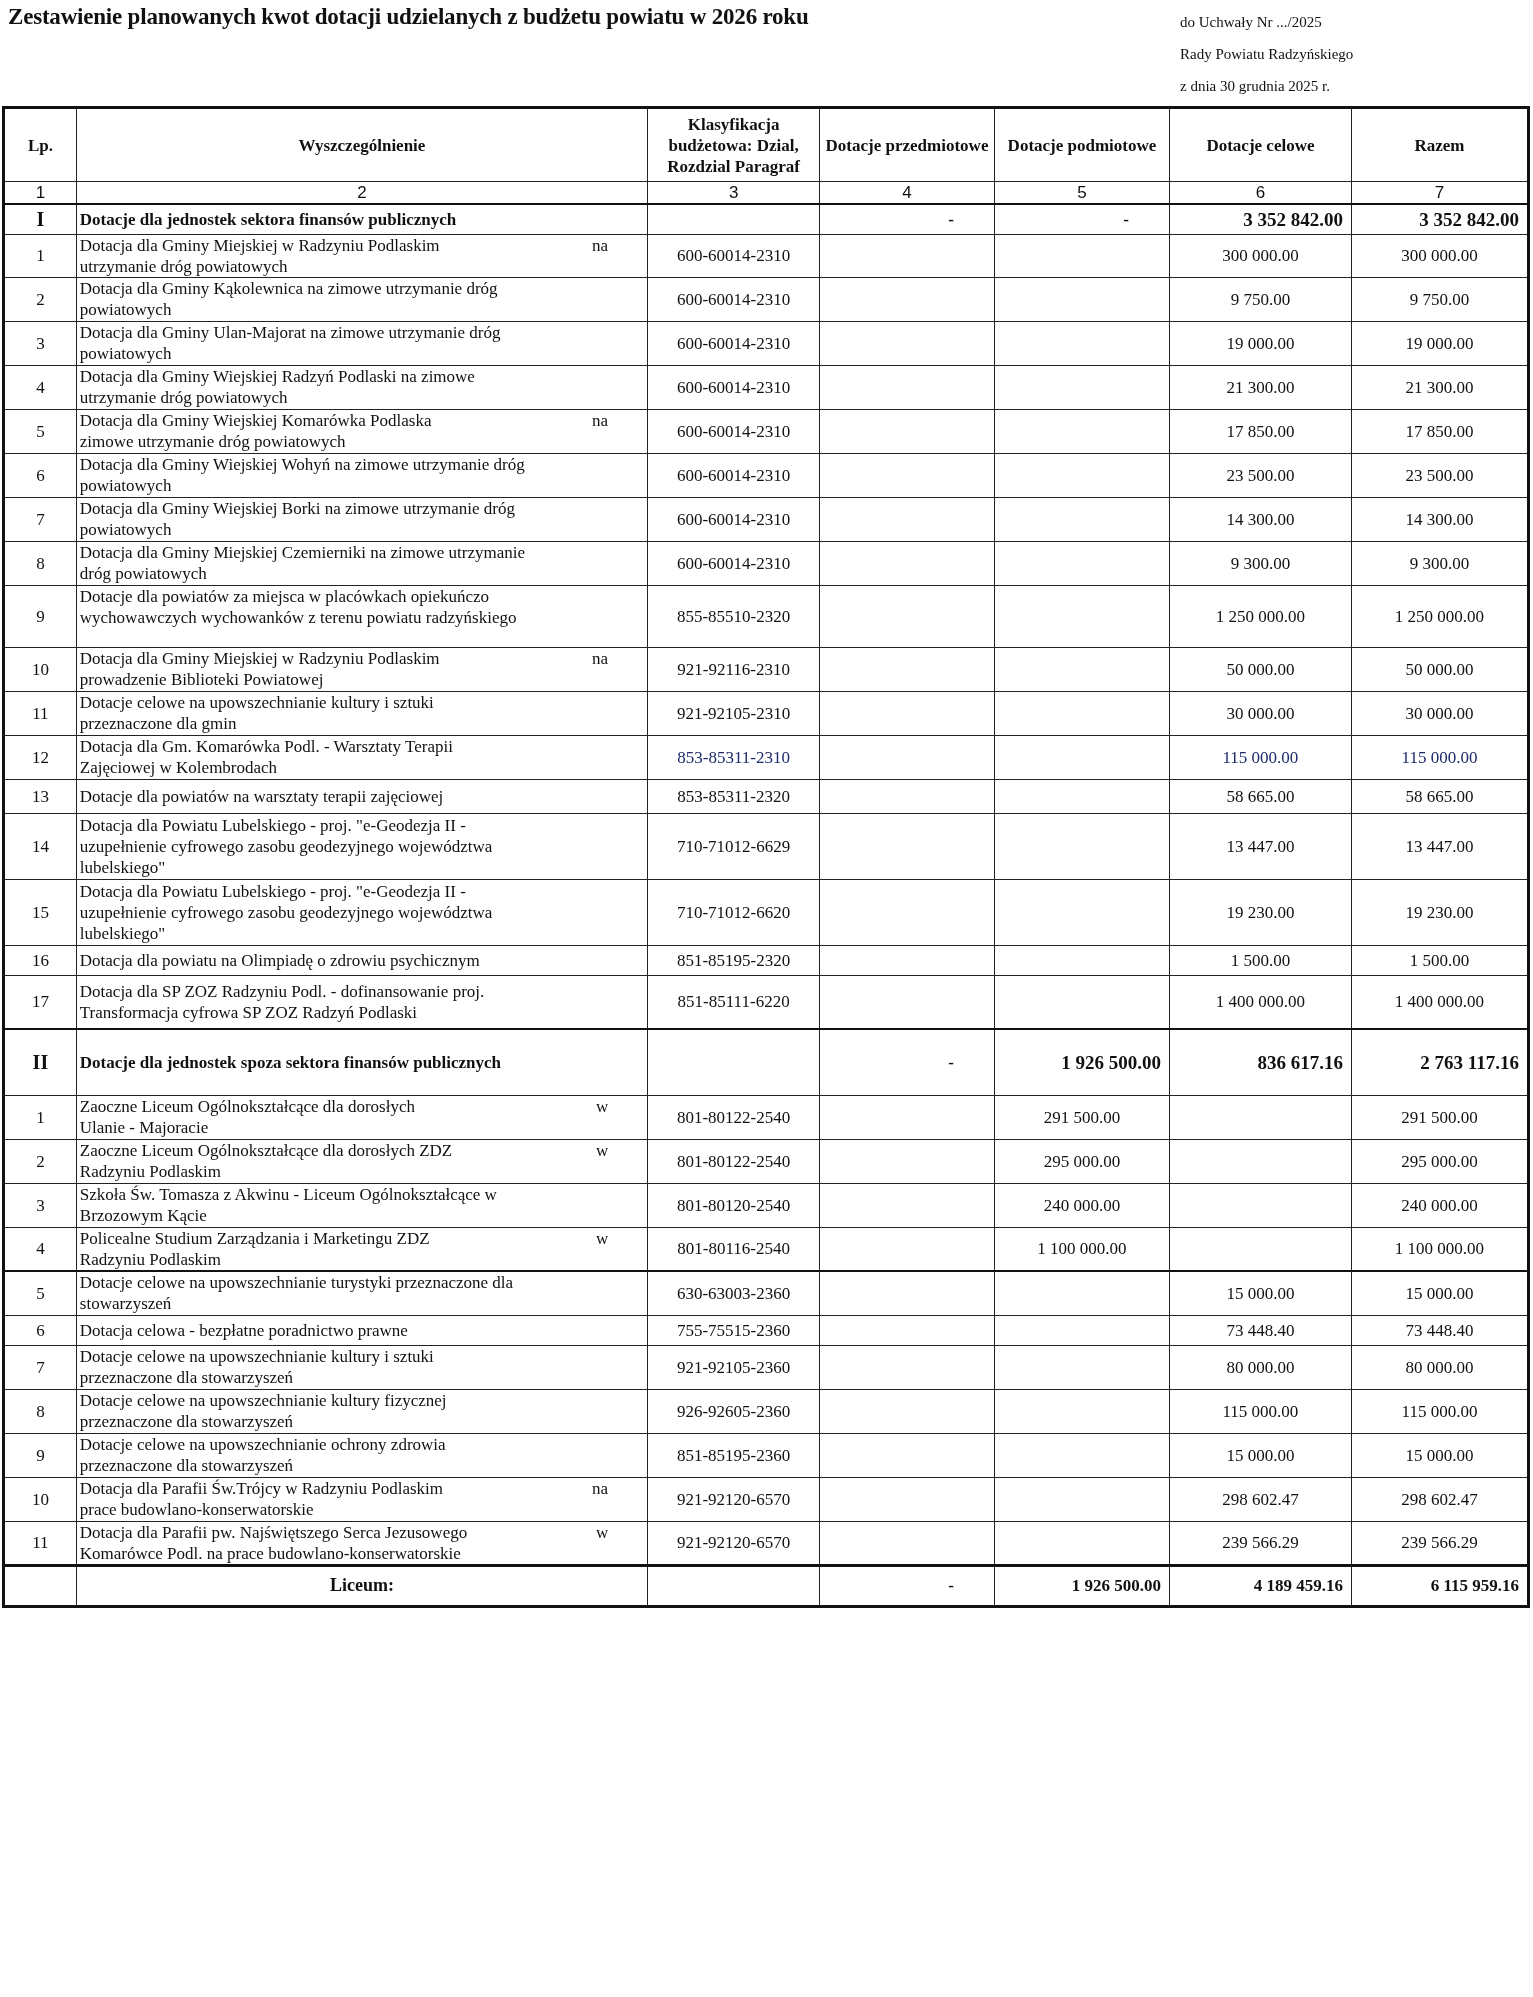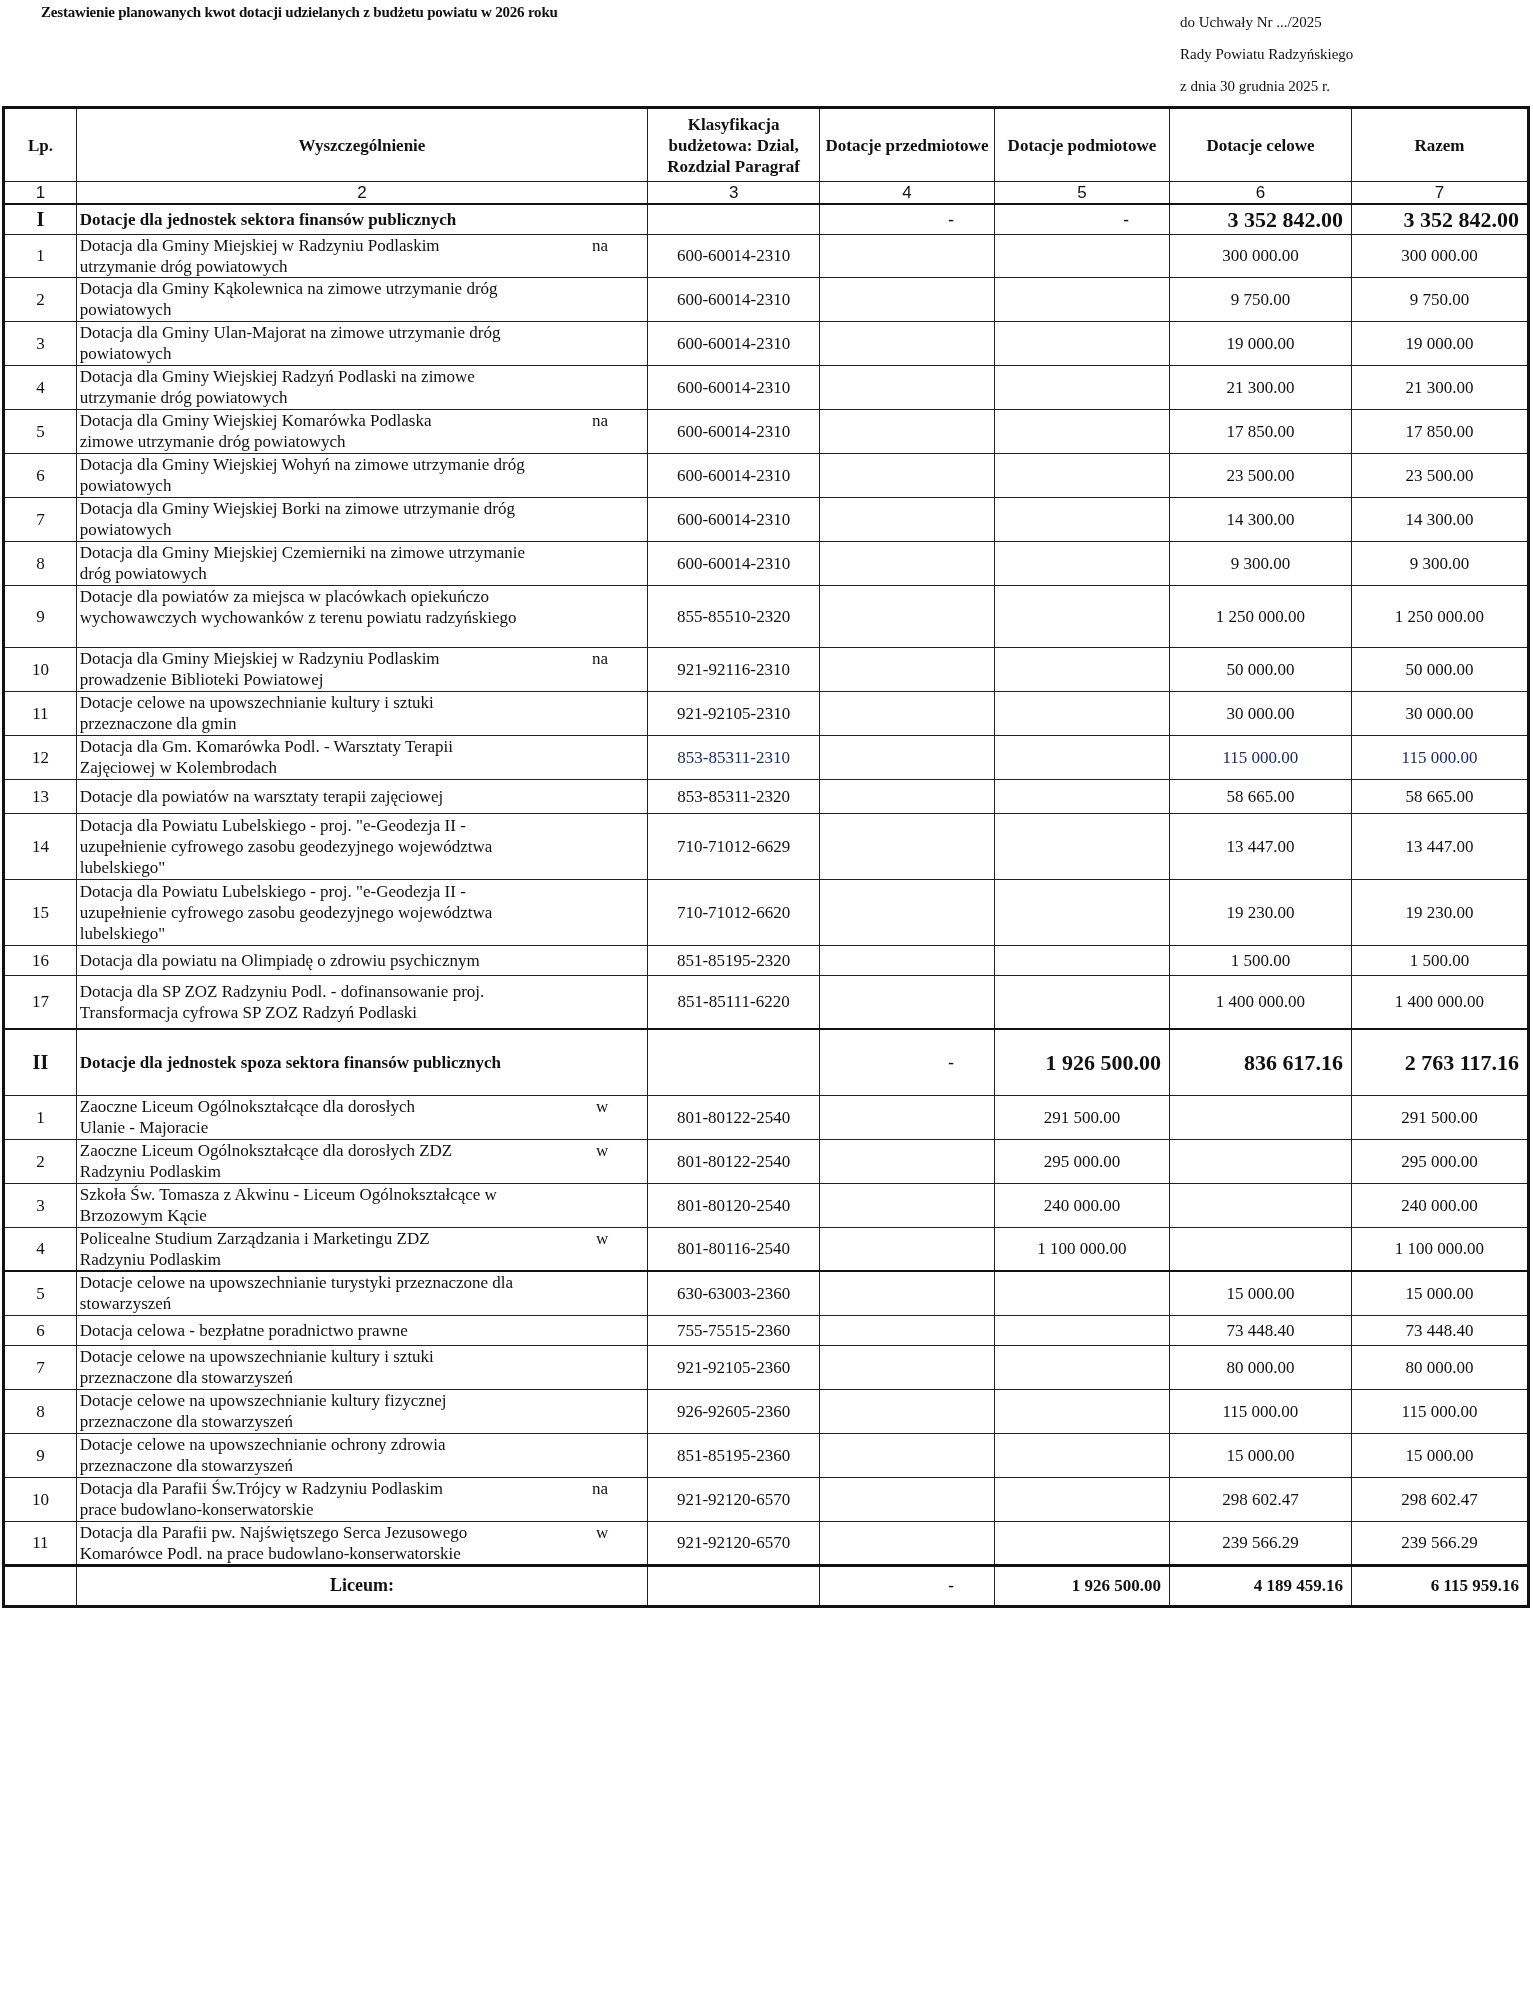--- a/index.html
+++ b/index.html
@@ -1,31 +1,31 @@
 <!DOCTYPE html>
 <html><head>
 <meta charset="utf-8">
 <style>
   html, body { margin: 0; padding: 0; background: #ffffff; }
   body { width: 1533px; height: 1997px; position: relative; font-family: "Liberation Serif", serif; color: #111; overflow: hidden; }
-  .title { position: absolute; left: 8px; top: 4px; font-size: 15px; font-weight: bold; letter-spacing: -0.2px; margin-left: 33px; }
+  .title { position: absolute; left: 8px; top: 4px; font-size: 23px; font-weight: bold; letter-spacing: -0.2px; }
   .annex { position: absolute; left: 1180px; top: 6px; font-size: 15px; line-height: 32px; }
   .annex div { white-space: nowrap; }
   table.main { position: absolute; left: 2px; top: 106px; width: 1528px; border-collapse: collapse; table-layout: fixed; border: 3px solid #111; }
   table.main td, table.main th { border: 1.5px solid #222; padding: 0 3px; font-size: 17px; line-height: 21px; vertical-align: middle; }
   th { font-weight: bold; font-size: 15.5px; text-align: center; line-height: 19px; margin-top: 9px; }
   th.head { height: 72px; }
   .numrow td { font-family: "Liberation Sans", sans-serif; font-size: 15px; text-align: center; height: 17px; line-height: 17px; padding: 0; border-top: 2.5px solid #111; }
   td.lp { text-align: center; }
   td.cls { text-align: center; }
   td.amt { text-align: center; }
   td.desc { text-align: left; }
   tr.section td { font-weight: bold; border-top: 2.5px solid #111; }
   tr.section td.lp { font-size: 20px; }
-  tr.section td.amt { text-align: right; padding-right: 8px; font-size: 22px; }
+  tr.section td.amt { text-align: right; padding-right: 8px; font-size: 19px; }
   tr.section td.dash { text-align: right; padding-right: 40px; }
   tr.total td { font-weight: bold; border-top: 3px solid #111; height: 38px; }
   tr.total td.desc { text-align: center; font-size: 18px; }
   tr.total td.amt { text-align: right; padding-right: 8px; }
   tr.total td.dash { text-align: right; padding-right: 40px; }
   tr.thick-top td { border-top: 2.5px solid #111; }
   .blue { color: #1d2a6b; }
   .w { display: inline-block; float: right; padding-right: 36px; }
 </style>
 </head>

